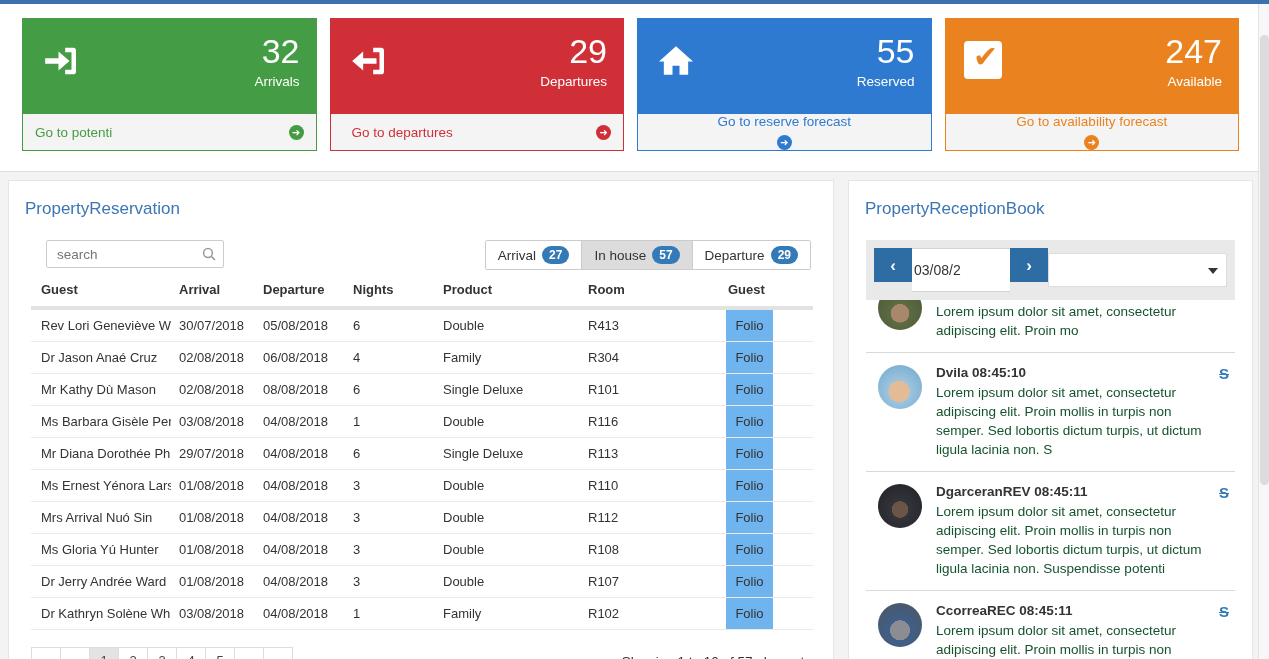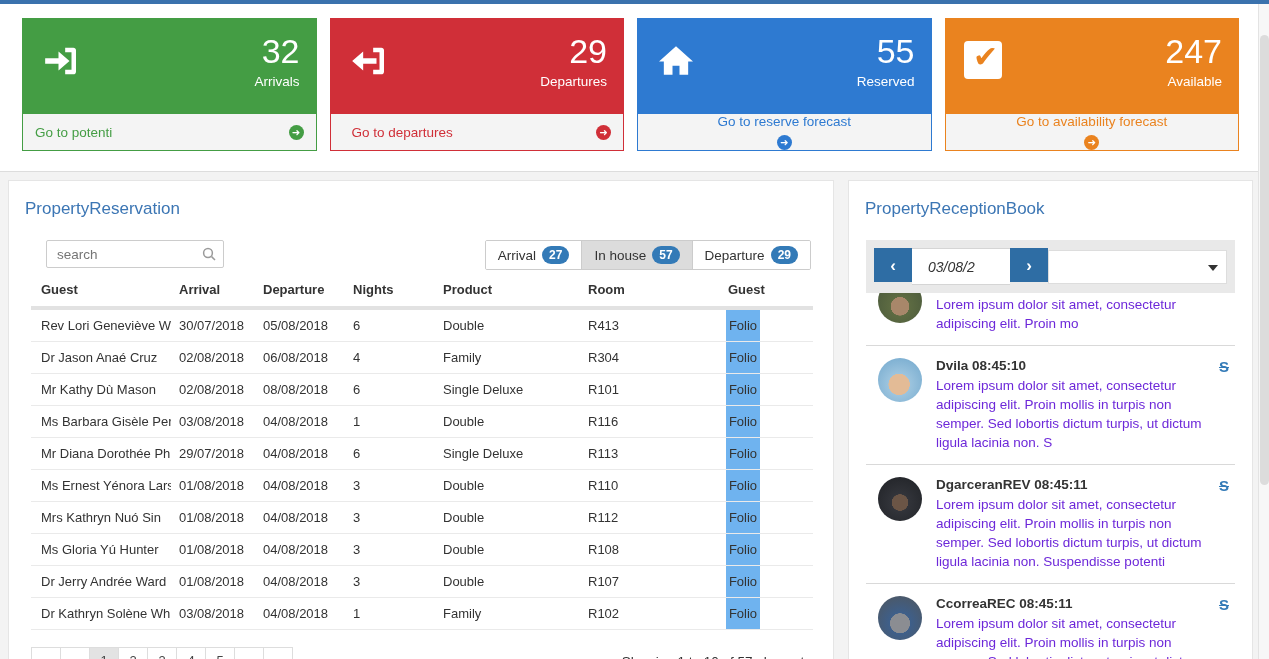--- a/index.html
+++ b/index.html
@@ -100,21 +100,21 @@
     padding: 4px 0 9px 8px; border-bottom: 4px solid #e2e2e2;
   }
   thead th:first-child { padding-left: 10px; }
   tbody td {
     font-size: 13px; color: #333; height: 31px; padding: 0 0 0 8px;
     border-bottom: 1px solid #eaeaea; vertical-align: middle;
   }
   tbody td.guest { padding-left: 10px; white-space: nowrap; overflow: hidden; }
   tbody td.action { padding: 0 0 0 6px; }
   .folio-btn {
-    display: block; width: 34px; height: 31px; border: none;
+    display: block; width: 47px; height: 31px; border: none;
     background: #6fb3ef; color: #333; font-size: 13px; cursor: pointer;
     font-family: "Liberation Sans", "DejaVu Sans", sans-serif;
   }
 
   
   .table-footer { display: flex; justify-content: space-between; align-items: center; margin-top: 17px; }
   .pagination { display: inline-flex; }
   .page-btn {
     min-width: 30px; height: 28px; border: 1px solid #ddd; background: #fff;
     font-size: 13px; color: #444; text-align: center; line-height: 26px;
@@ -132,24 +132,23 @@
   .rec-toolbar {
     background: #e9e9e9; padding: 8px; display: flex; align-items: center;
     justify-content: space-between;
   }
   .date-group { display: flex; }
   .nav-btn {
     width: 38px; height: 34px; background: #2e6da4; color: #fff; border: none;
     font-size: 17px; font-weight: bold; cursor: pointer; line-height: 1;
   }
   .date-input {
-    width: 98px; height: 37px; border: 1px solid #d5d5d5; border-left: none; border-right: none;
-    background: #fff; padding: 0 0 0 16px; font-size: 14px; color: #333;
+    width: 98px; height: 44px; border: 1px solid #d5d5d5; border-left: none; border-right: none;
+    background: #fff; padding: 0 0 0 2px; font-size: 14px; color: #333;
     font-family: "Liberation Sans", "DejaVu Sans", sans-serif;
-    font-style: italic;
   }
   .select-wrap { position: relative; width: 180px; }
   .select-wrap select {
     width: 100%; height: 34px; border: 1px solid #ddd; background: #fff;
     appearance: none; -webkit-appearance: none; padding: 0 24px 0 8px;
     font-family: "Liberation Sans", "DejaVu Sans", sans-serif;
   }
   .select-caret {
     position: absolute; right: 9px; top: 15px; width: 0; height: 0; pointer-events: none;
     border-left: 5px solid transparent; border-right: 5px solid transparent;
@@ -165,21 +164,21 @@
   .message.partial .avatar { margin-top: -16px; }
   .avatar {
     width: 44px; height: 44px; border-radius: 50%; flex-shrink: 0;
   }
   .av1 { background: radial-gradient(circle at 50% 62%, #a8876a 26%, #5d6b42 27%, #46553a 100%); }
   .av2 { background: radial-gradient(circle at 48% 60%, #e3bb96 30%, #9cc4de 31%, #6fa6cc 100%); }
   .av3 { background: radial-gradient(circle at 50% 58%, #6b5546 24%, #32343a 25%, #1f2125 100%); }
   .av4 { background: radial-gradient(circle at 50% 62%, #8b8d92 28%, #3e5f8a 29%, #50565c 100%); }
   .msg-content { margin-left: 14px; flex: 1; padding-right: 22px; }
   .msg-header { font-size: 13.5px; font-weight: bold; margin-bottom: 3px; }
-  .msg-text { font-size: 13.5px; line-height: 19px; color: #6d28d9; }
+  .msg-text { font-size: 13.5px; line-height: 19px; color: #14532d; }
   .strike-icon {
     position: absolute; right: 6px; top: 12px; color: #337ab7;
     font-size: 15px; font-weight: bold; text-decoration: line-through; cursor: pointer;
   }
 
   
   .page-scrollbar {
     position: absolute; right: 0; top: 4px; bottom: 0; width: 11px;
     background: #f7f7f7; border-left: 1px solid #e3e3e3;
   }
@@ -377,21 +376,21 @@
             <td>01/08/2018</td>
             <td>04/08/2018</td>
             <td>3</td>
             <td>Double</td>
             <td>R110</td>
             <td class="action">
                 <button class="folio-btn">Folio</button>
               </td>
           </tr>
           <tr>
-            <td class="guest">Mrs Kathryn Nuó Sin</td>
+            <td class="guest">Mrs Arrival Nuó Sin</td>
             <td>01/08/2018</td>
             <td>04/08/2018</td>
             <td>3</td>
             <td>Double</td>
             <td>R112</td>
             <td class="action">
                 <button class="folio-btn">Folio</button>
               </td>
           </tr>
           <tr>

